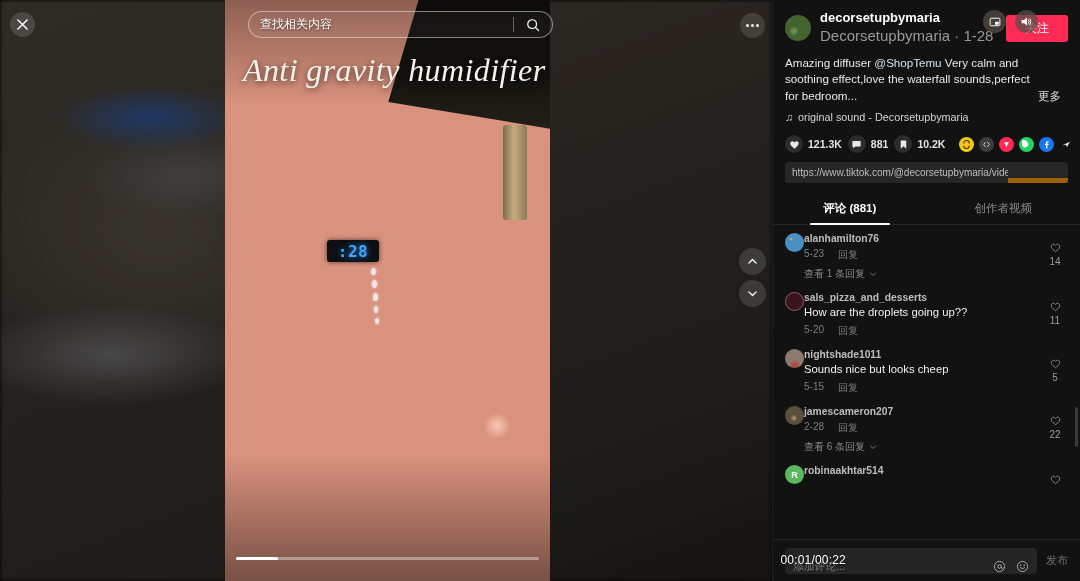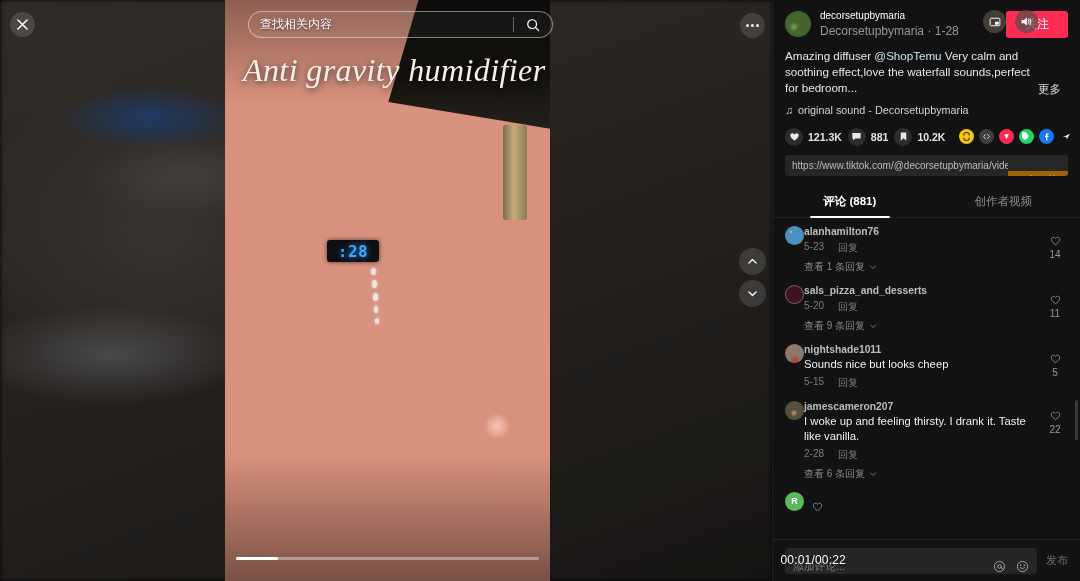--- a/index.html
+++ b/index.html
@@ -173,22 +173,22 @@
   .author-row { display:flex; align-items:center; gap:9px; }
   .avatar-lg {
     width:26px; height:26px; border-radius:50%; flex:none;
     background:
       radial-gradient(circle 5px at 9px 16px, #7aa05a, #43632f),
       radial-gradient(circle 7px at 16px 12px, #4f6b3a, #2c3f22),
       linear-gradient(to bottom, #8d9aa6 0%, #5c6772 40%, #cfd6dc 75%, #aab3bb 100%);
     background-size: cover;
   }
   .author-names { flex:1; min-width:0; line-height:1.25; }
-  .author-handle { color:#fff; font-size:10px; font-weight:normal; }
-  .author-sub { color:#999; font-size:12px; margin-top:1px; }
+  .author-handle { color:#fff; font-size:13px; font-weight:bold; }
+  .author-sub { color:#999; font-size:15px; margin-top:1px; }
   .follow-btn {
     background:#fe2c55; color:#fff; font-size:12px; border:none; border-radius:3px;
     padding:5px 19px; cursor:pointer; flex:none;
   }
   .desc {
     color:#e8e8e8; font-size:11.6px; line-height:1.42; margin-top:9px;
     position:relative; padding-right:34px;
   }
   .desc .mention { color:#cfe3ef; }
   .more-link {
@@ -447,29 +447,24 @@
               <path d="M8 14 C2 10 1 6.5 2.6 4.4 C4 2.6 6.6 3 8 5 C9.4 3 12 2.6 13.4 4.4 C15 6.5 14 10 8 14 Z" stroke="#9a9a9a" stroke-width="1.2" fill="none"></path>
             </svg>
           <span class="c-like-n">14</span>
         </div>
       </div>
 
       <div class="comment">
         <div class="c-avatar" style="background:#3a1520;border:1px solid #8b5a6b;"></div>
         <div class="c-body">
           <div class="c-user">sals_pizza_and_desserts</div>
+          <div class="c-text">How are the droplets going up??</div>
           <div class="c-meta">
             <span>5-20</span>
             <span class="c-reply">回复</span>
-          </div>
-          <div class="c-more">
-            <span>查看 9 条回复</span>
-            <svg width="8" height="8" viewBox="0 0 16 16">
-                <path d="M3 6 L8 11 L13 6" stroke="#8a8a8a" stroke-width="1.6" fill="none" stroke-linecap="round"></path>
-              </svg>
           </div>
         </div>
         <div class="c-like">
           <svg width="11" height="11" viewBox="0 0 16 16">
               <path d="M8 14 C2 10 1 6.5 2.6 4.4 C4 2.6 6.6 3 8 5 C9.4 3 12 2.6 13.4 4.4 C15 6.5 14 10 8 14 Z" stroke="#9a9a9a" stroke-width="1.2" fill="none"></path>
             </svg>
           <span class="c-like-n">11</span>
         </div>
       </div>
 
@@ -488,21 +483,20 @@
               <path d="M8 14 C2 10 1 6.5 2.6 4.4 C4 2.6 6.6 3 8 5 C9.4 3 12 2.6 13.4 4.4 C15 6.5 14 10 8 14 Z" stroke="#9a9a9a" stroke-width="1.2" fill="none"></path>
             </svg>
           <span class="c-like-n">5</span>
         </div>
       </div>
 
       <div class="comment">
         <div class="c-avatar" style="background:radial-gradient(circle 5px at 9px 12px,#c9a06a,#58503c 70%),linear-gradient(to bottom,#6e6a4e,#36301f);"></div>
         <div class="c-body">
           <div class="c-user">jamescameron207</div>
-          <div class="c-text">I woke up and feeling thirsty. I drank it. Taste like vanilla.</div>
           <div class="c-meta">
             <span>2-28</span>
             <span class="c-reply">回复</span>
           </div>
           <div class="c-more">
             <span>查看 6 条回复</span>
             <svg width="8" height="8" viewBox="0 0 16 16">
                 <path d="M3 6 L8 11 L13 6" stroke="#8a8a8a" stroke-width="1.6" fill="none" stroke-linecap="round"></path>
               </svg>
           </div>
@@ -512,20 +506,24 @@
               <path d="M8 14 C2 10 1 6.5 2.6 4.4 C4 2.6 6.6 3 8 5 C9.4 3 12 2.6 13.4 4.4 C15 6.5 14 10 8 14 Z" stroke="#9a9a9a" stroke-width="1.2" fill="none"></path>
             </svg>
           <span class="c-like-n">22</span>
         </div>
       </div>
 
       <div class="comment">
         <div class="c-avatar" style="background:#5cb85c;display:flex;align-items:center;justify-content:center;color:#fff;font-size:9px;font-weight:bold;">
           <span>R</span>
         </div>
+        <div class="c-body">
+          <div class="c-user">robinaakhtar514</div>
+
+        </div>
         <div class="c-like">
           <svg width="11" height="11" viewBox="0 0 16 16">
               <path d="M8 14 C2 10 1 6.5 2.6 4.4 C4 2.6 6.6 3 8 5 C9.4 3 12 2.6 13.4 4.4 C15 6.5 14 10 8 14 Z" stroke="#9a9a9a" stroke-width="1.2" fill="none"></path>
             </svg>
 
         </div>
       </div>
 
     </div>
 

